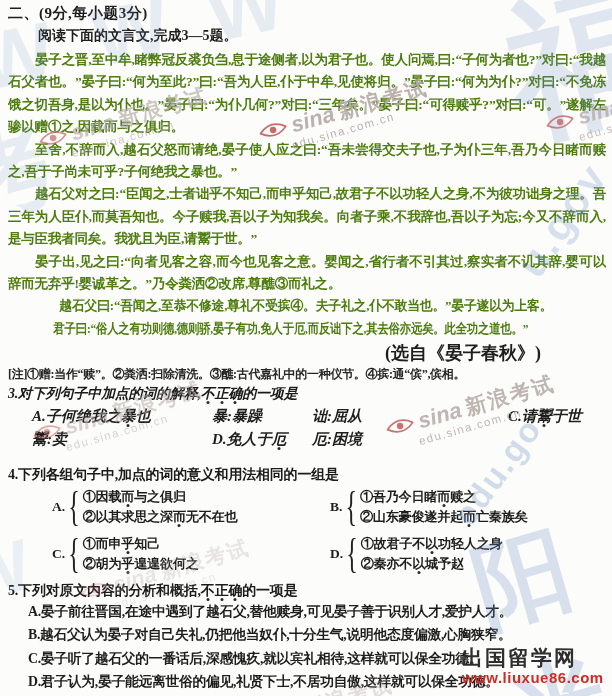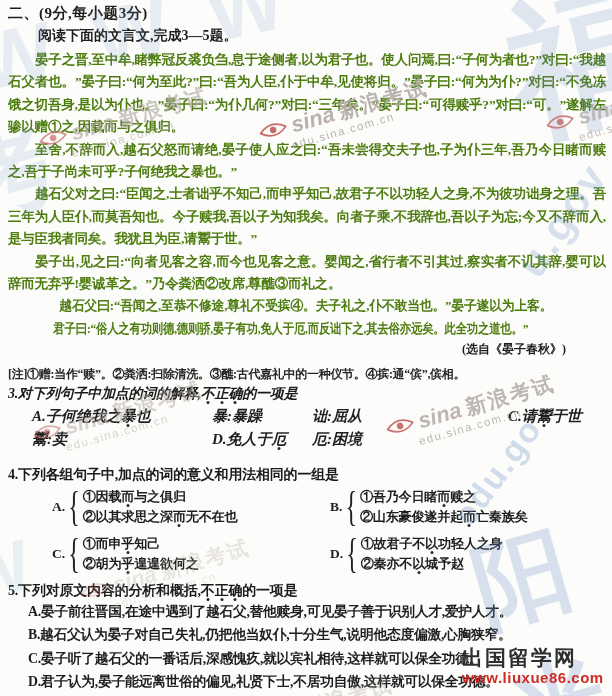--- a/index.html
+++ b/index.html
@@ -11,21 +11,21 @@
   .sec-header{position:absolute;left:8px;top:4px;font-size:15px;font-weight:700;letter-spacing:.5px;}
   .instruction{position:absolute;left:38px;top:27px;font-size:14px;font-weight:700;}
   .passage{position:absolute;left:8px;top:49px;width:598px;height:295px;overflow:hidden;
     font-size:13.5px;line-height:22.4px;font-weight:600;letter-spacing:-.2px;
     text-align:justify;color:#4d7c0f;}
   .passage p{margin:0;text-indent:2em;}
   .one-line{white-space:nowrap;text-indent:0;padding-left:27px;display:block;
     transform-origin:0 50%;}
   .sq95{transform:scaleX(.95);}
   .sq84{transform:scaleX(.84);}
-  .source{position:absolute;right:46px;top:341px;font-size:12px;font-weight:600;}
+  .source{position:absolute;right:71px;top:341px;font-size:18px;font-weight:600;}
   .notes{position:absolute;left:8px;top:366px;font-size:12px;font-weight:600;letter-spacing:-.3px;color:#262626;}
 
   .stem{font-size:14px;font-weight:700;letter-spacing:-.2px;color:#1b1b1b;}
   .q3{position:absolute;left:8px;top:385px;width:600px;font-style:italic;}
   .q3-grid{margin:4px 0 0 24px;display:grid;grid-template-columns:180px 100px 196px auto;
     row-gap:4px;font-size:15px;font-weight:600;}
   .q4{position:absolute;left:8px;top:466px;width:600px;}
   .q4-grid{margin:3px 0 0 44px;display:grid;grid-template-columns:278px auto;row-gap:8px;}
   .q4-cell{display:flex;align-items:center;}
   .q4-label{font-size:13.5px;font-weight:700;margin-right:2px;}

